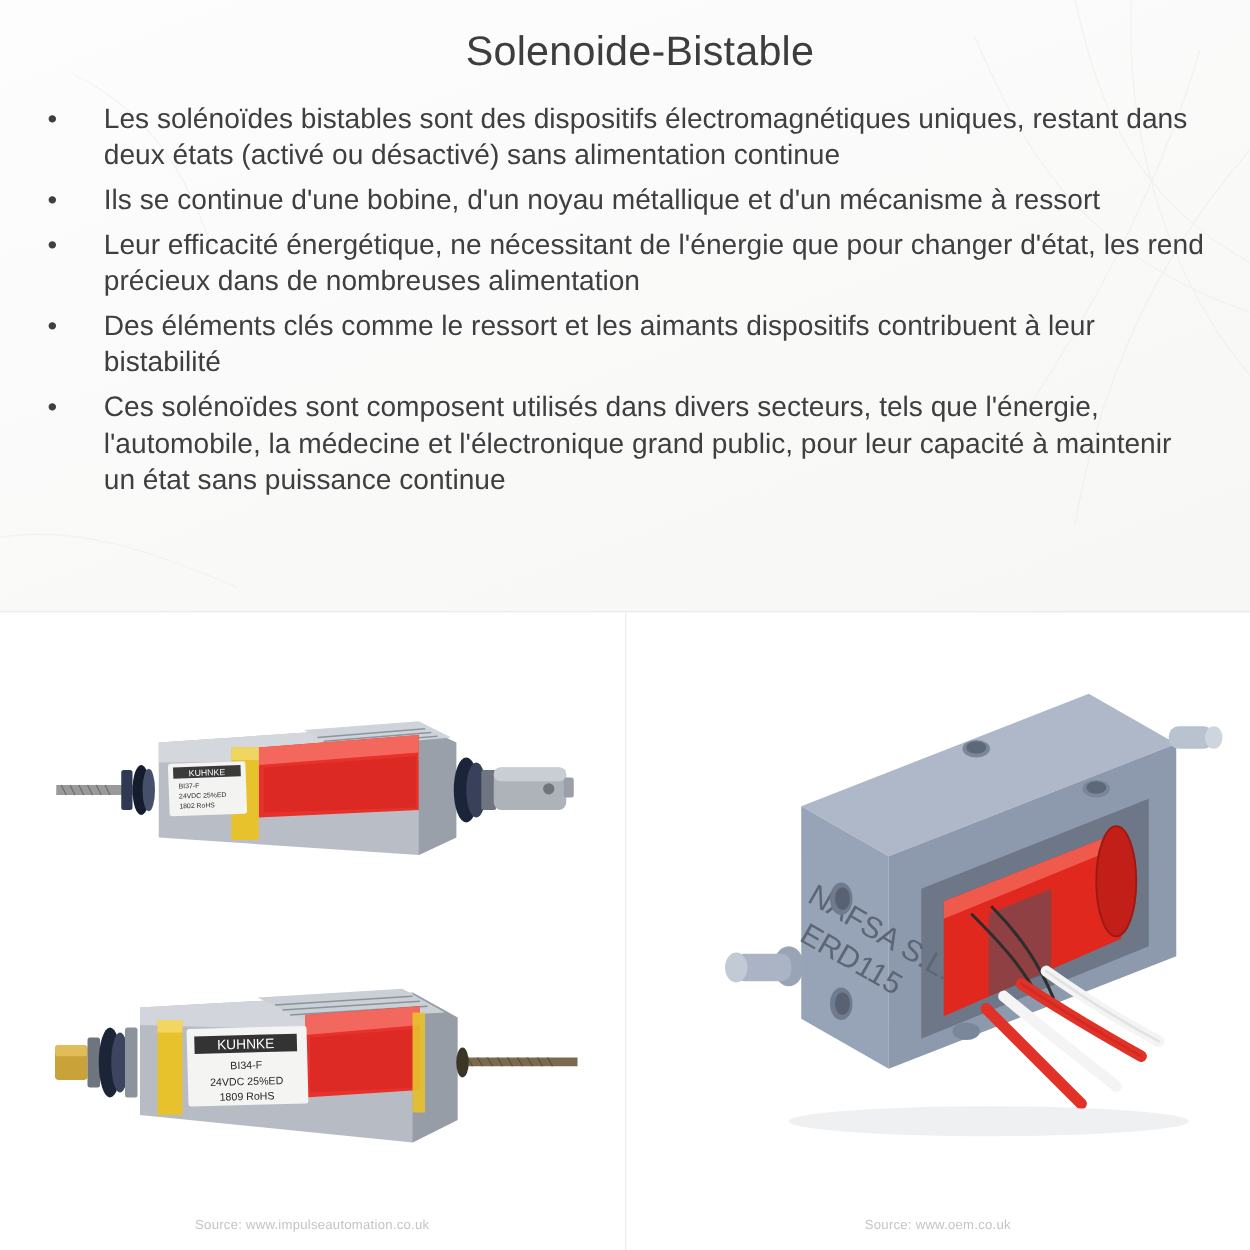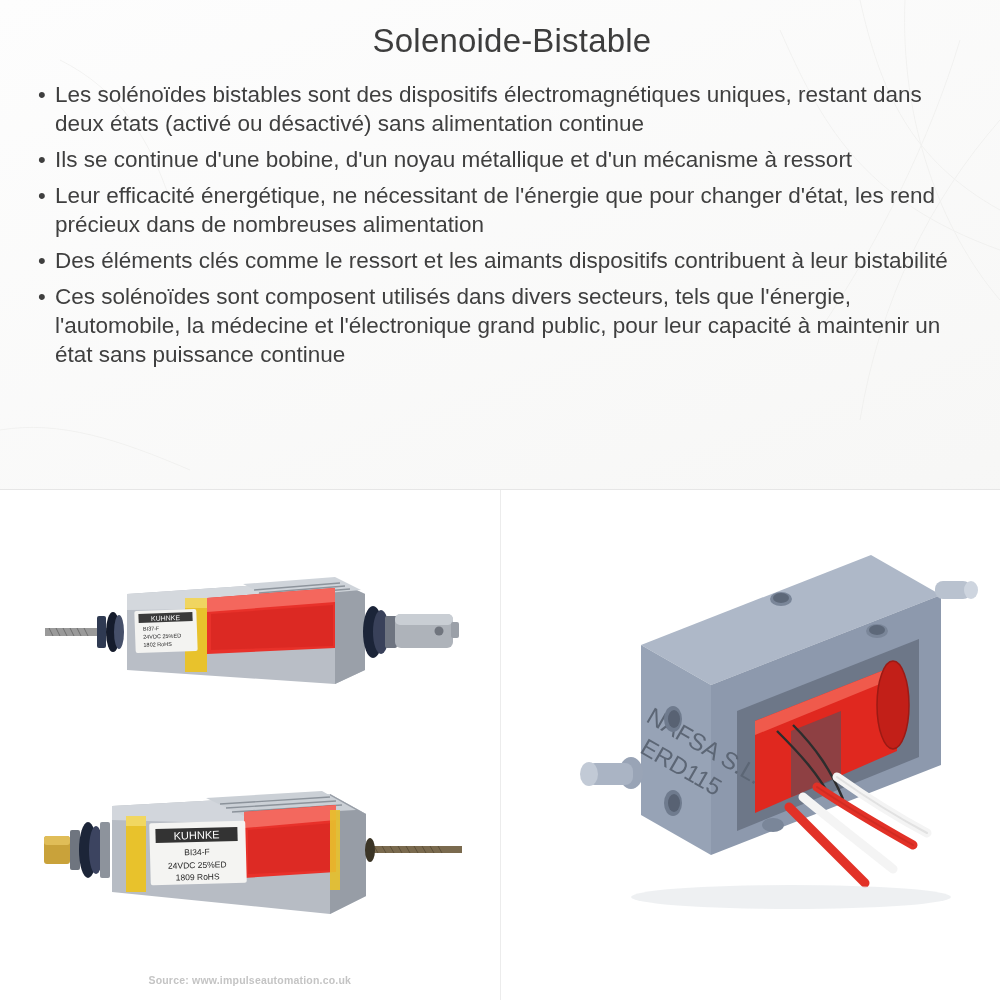--- a/index.html
+++ b/index.html
@@ -51,20 +51,21 @@
   }
   .bullet .dot {
     flex: 0 0 auto;
     width: 17px;
     font-size: 22px;
     line-height: 29px;
     color: #3f3f3f;
   }
   .bullet .txt {
     flex: 1 1 auto;
+    margin-left: 28px;
   }
   .divider {
     position: absolute;
     top: 489px;
     left: 0;
     width: 1000px;
     height: 1px;
     background: #e6e6e6;
   }
   .panels {
@@ -87,21 +88,20 @@
   }
   .source {
     position: absolute;
     bottom: 14px;
     left: 0;
     width: 100%;
     text-align: center;
     font-size: 10.5px;
     color: #c4c4c4;
     letter-spacing: 0.2px;
-    font-weight: bold;
   }
   .fig {
     position: absolute;
   }
   svg { display: block; }
 </style>
 </head>
 <body>
 
 <div id="page">
@@ -329,16 +329,17 @@
           <path d="M296 252 C 330 276, 356 292, 386 308" stroke="#f4f4f4" stroke-width="9"></path>
           <path d="M262 272 C 296 300, 322 320, 352 344" stroke="#f4f4f4" stroke-width="9"></path>
           <path d="M248 282 C 278 312, 300 334, 324 358" stroke="#e23127" stroke-width="9"></path>
           <path d="M276 262 C 312 286, 340 302, 372 320" stroke="#b0221a" stroke-width="2" opacity="0.35"></path>
           <path d="M296 252 C 330 276, 356 292, 386 308" stroke="#cfcfcf" stroke-width="2" opacity="0.5"></path>
         </g>
 
         <ellipse cx="250" cy="372" rx="160" ry="12" fill="#e7e9ec" opacity="0.7"></ellipse>
       </svg>
 
+      <div class="source">Source: www.oem.co.uk</div>
     </div>
 
   </div>
 </div>
 
 </body></html>

